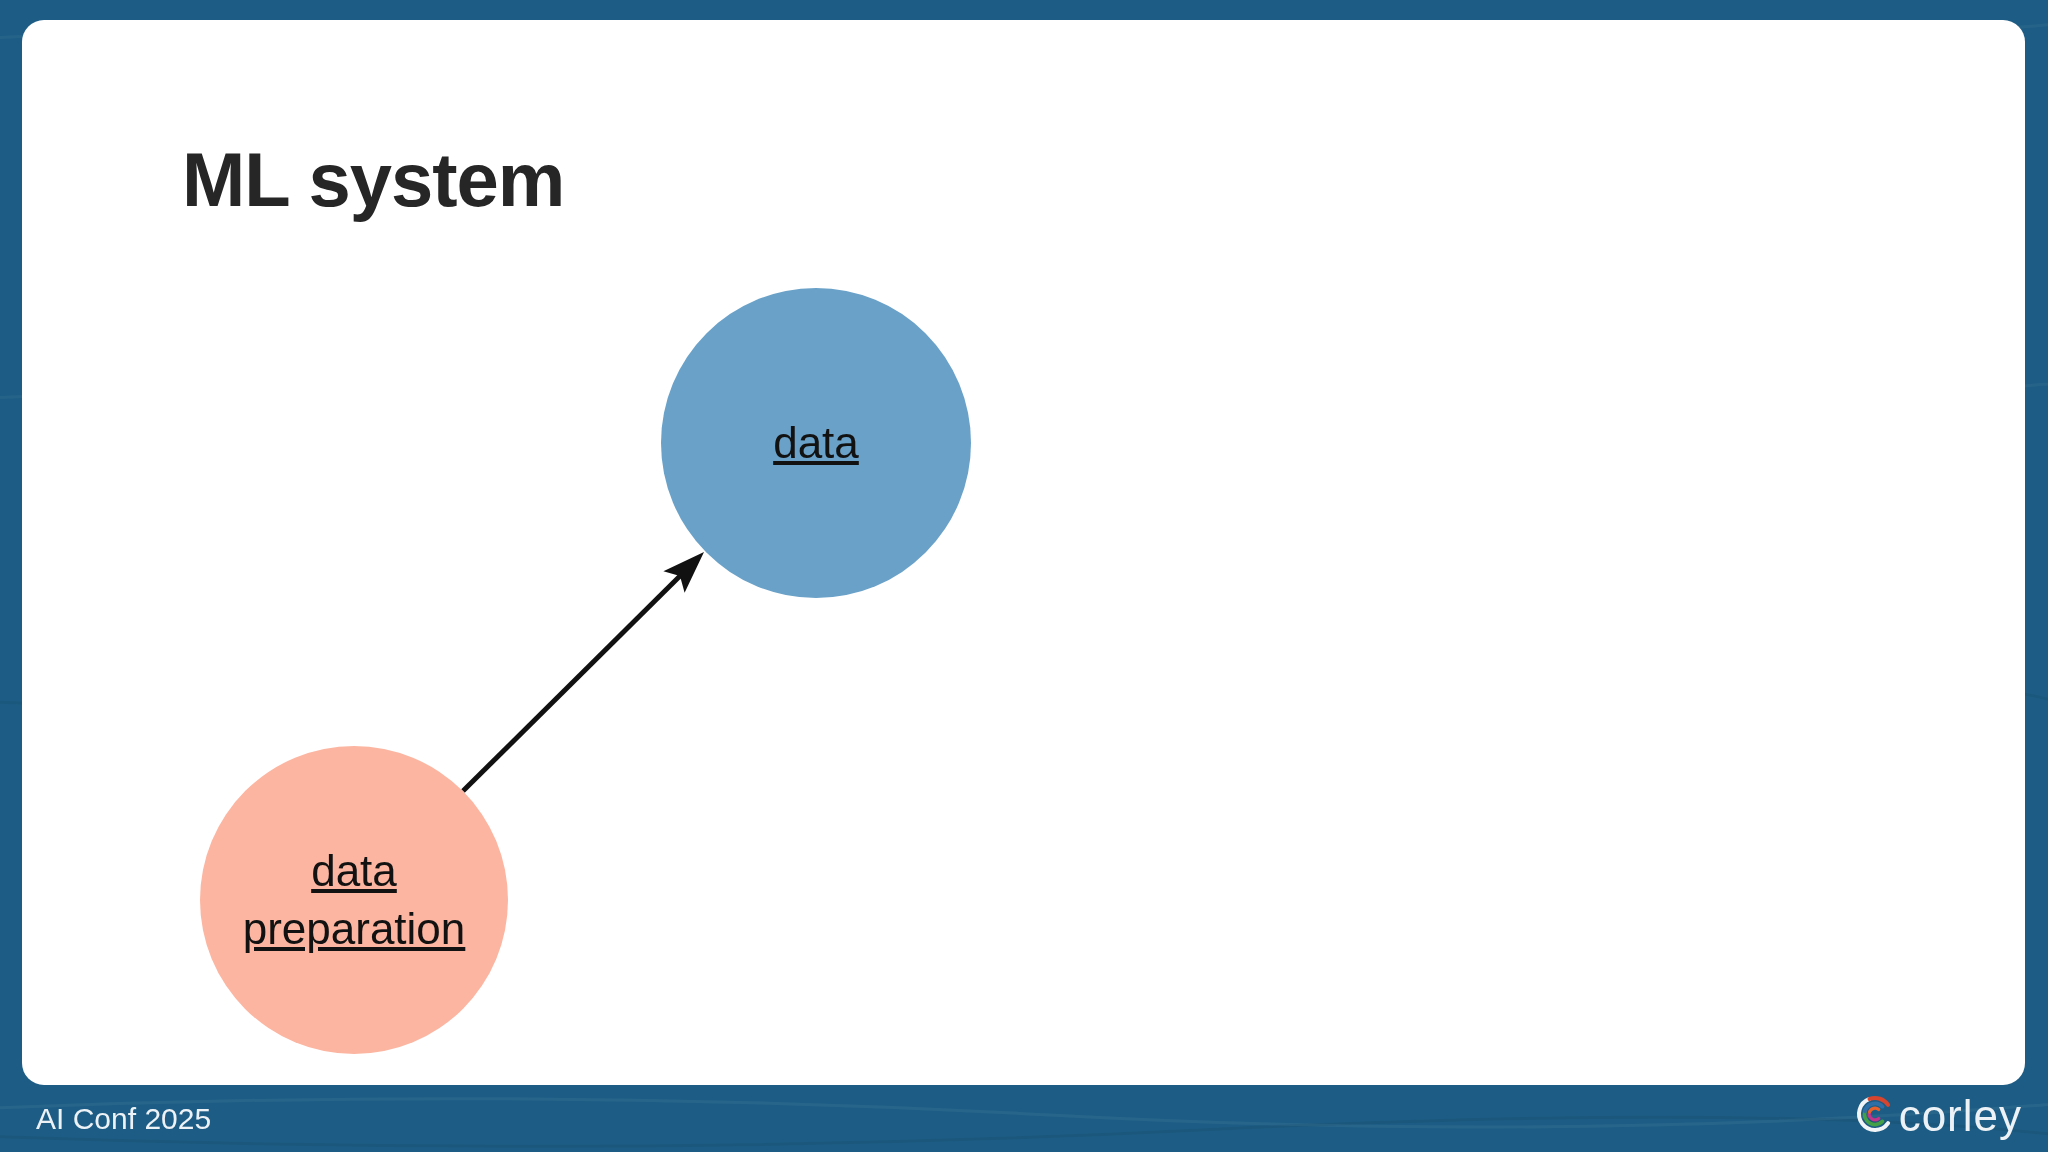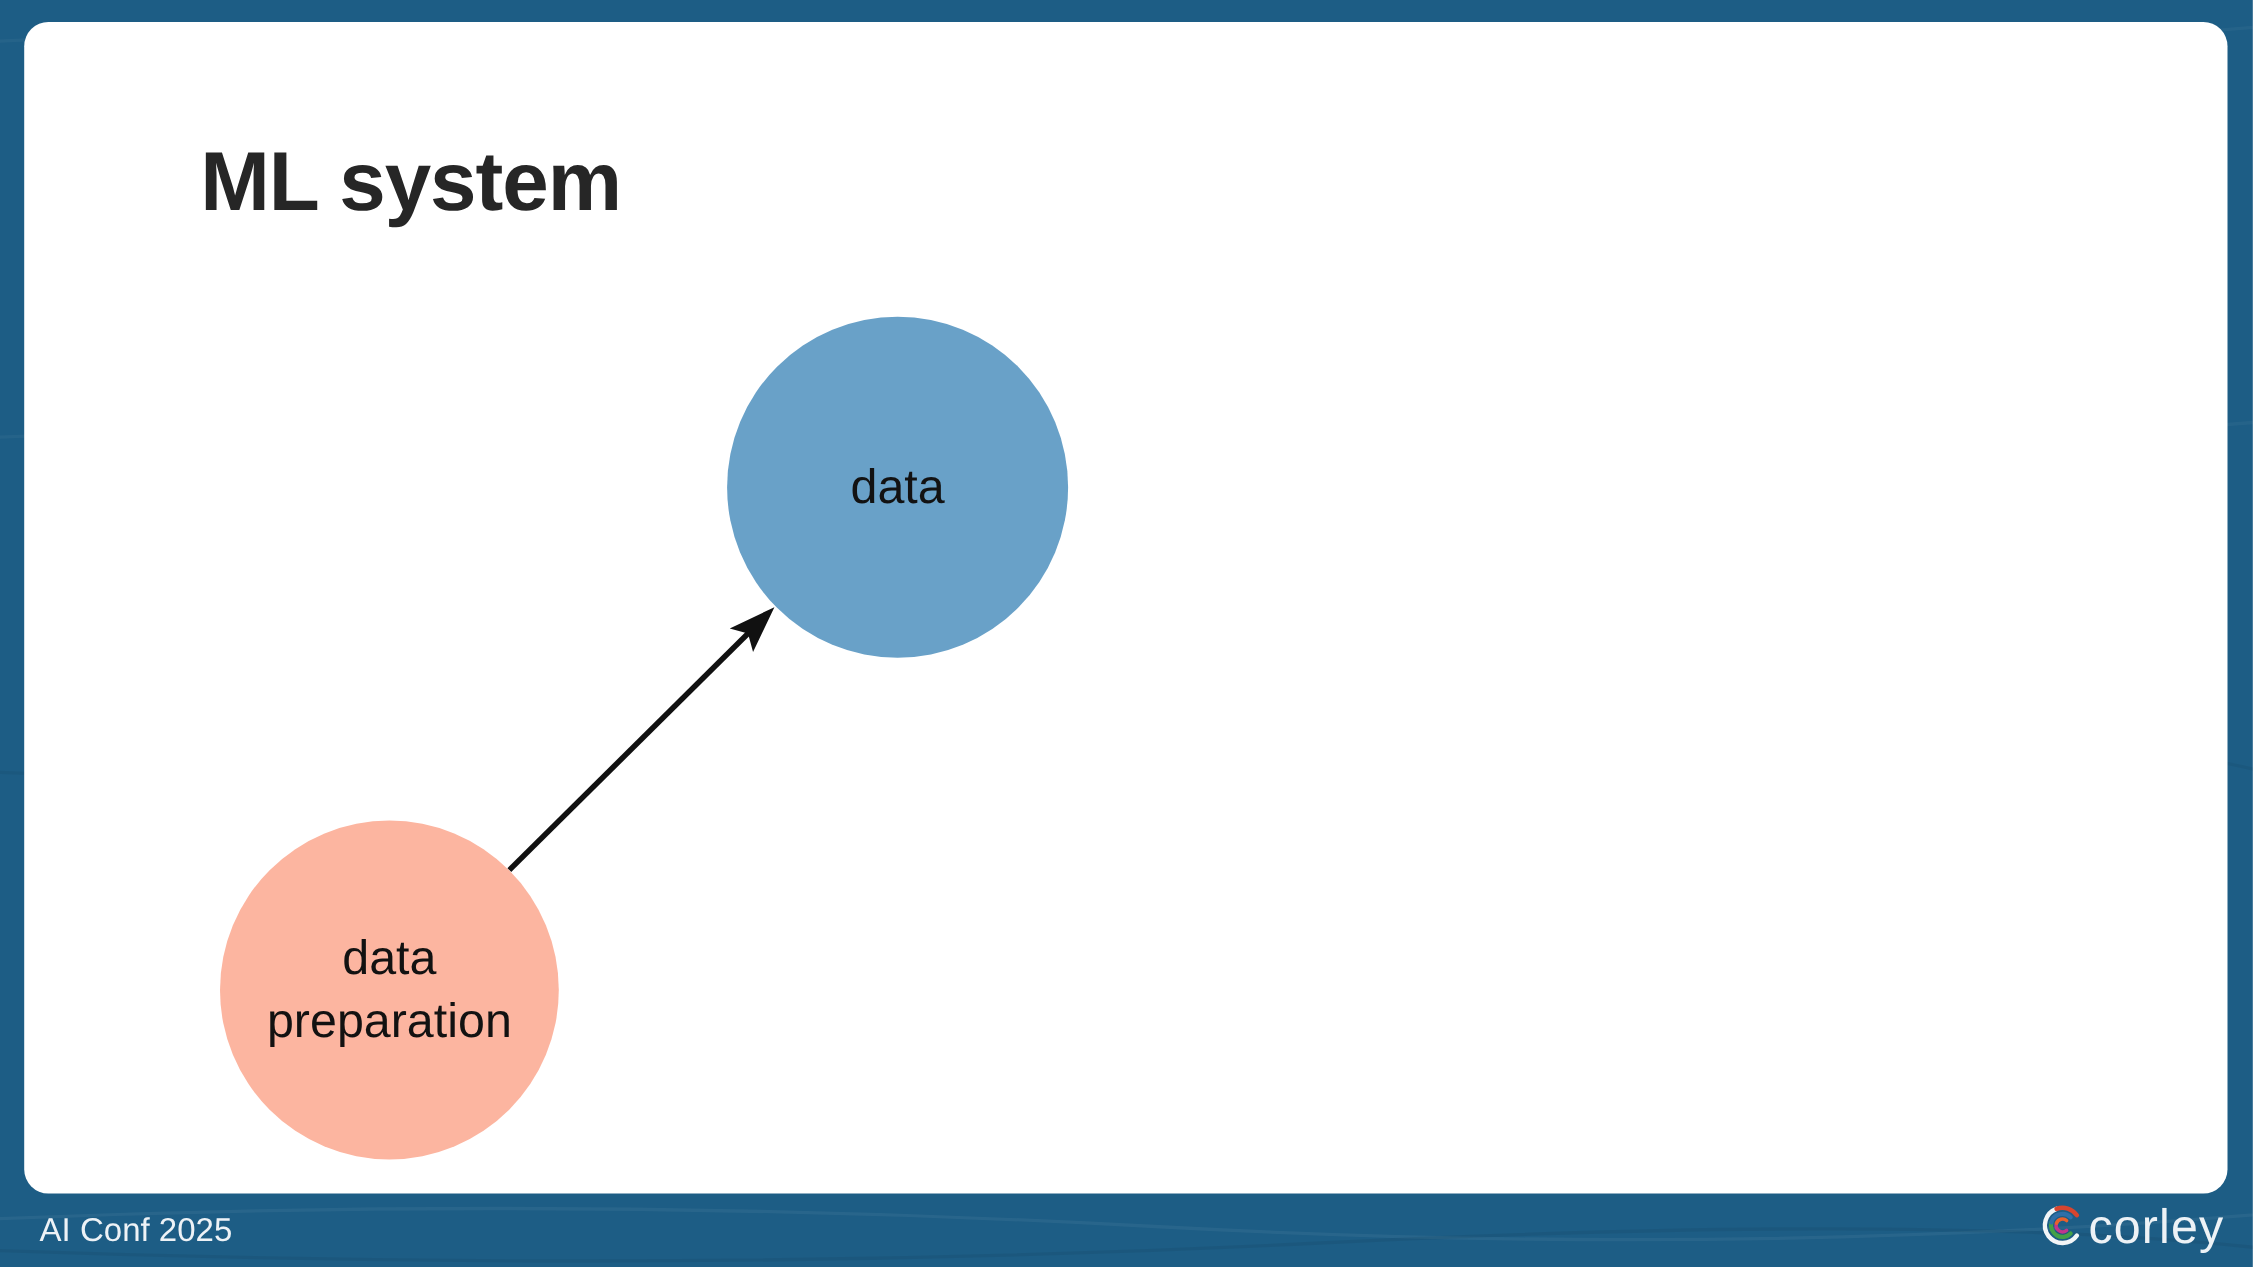--- a/index.html
+++ b/index.html
@@ -30,21 +30,21 @@
     top: 20px;
     width: 2003px;
     height: 1065px;
     background: var(--slide_bg, #ffffff);
     border-radius: 22px;
   }
 
   .title {
     position: absolute;
     left: 182px;
-    top: 128px;
+    top: 142px;
     margin: 0;
     font-size: 76px;
     line-height: 1;
     font-weight: bold;
     letter-spacing: -1px;
     color: var(--title_text, #262626);
   }
 
   
   .node {
@@ -52,20 +52,21 @@
     border-radius: 50%;
     display: flex;
     align-items: center;
     justify-content: center;
     text-align: center;
   }
   .node .node-label {
     font-size: 44px;
     line-height: 1.32;
     color: var(--node_text, #121212);
+    text-decoration: underline;
   }
   .node-data {
     left: 661px;
     top: 288px;
     width: 310px;
     height: 310px;
     background: var(--node_data, #69a1c8);
   }
   .node-prep {
     left: 200px;

